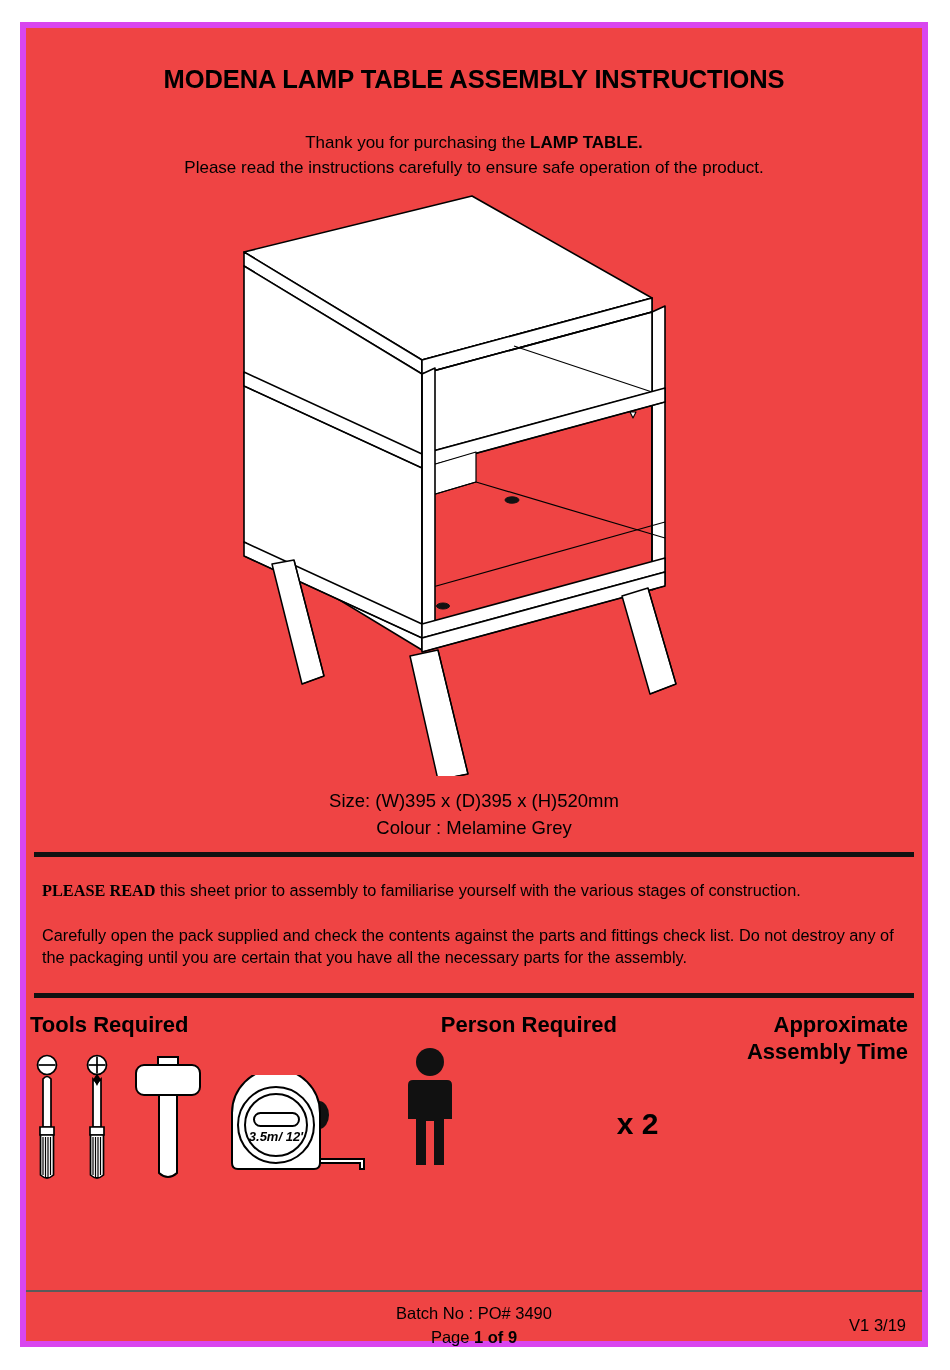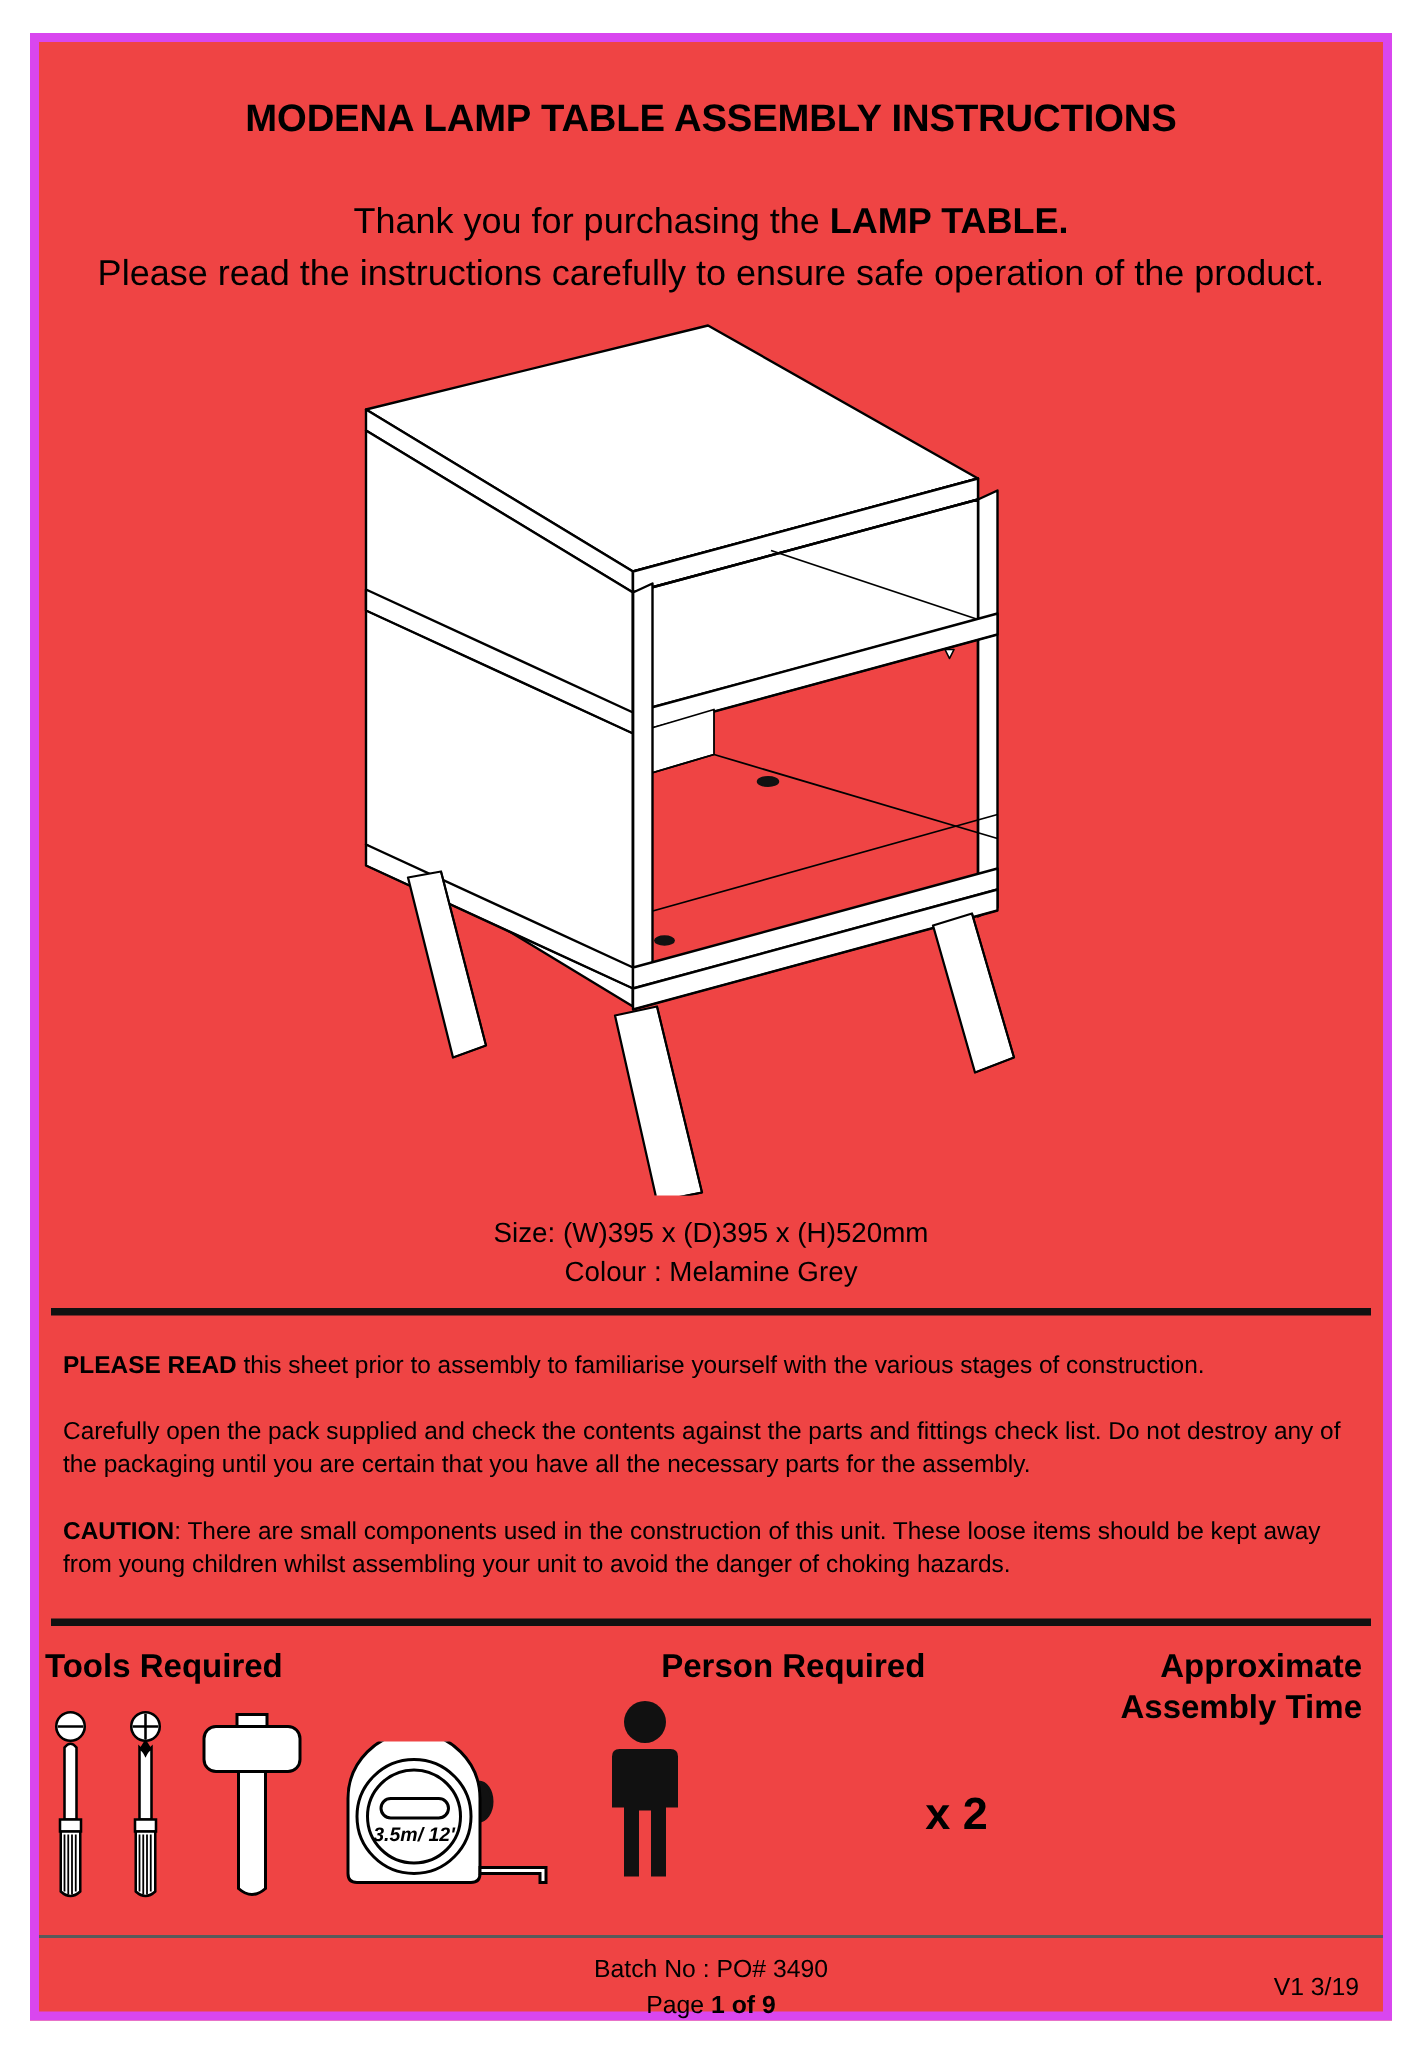--- a/index.html
+++ b/index.html
@@ -30,21 +30,21 @@
   
   .title {
     text-align: center;
     font-size: 25.5px;
     font-weight: bold;
     letter-spacing: -0.1px;
     margin-top: 37px;
   }
   .thanks {
     text-align: center;
-    font-size: 24px;
+    font-size: 17px;
     margin-top: 37px;
     line-height: 1.45;
   }
   .thanks b { font-weight: bold; }
 
   
   .drawing-wrap {
     width: 100%;
     height: 600px;
     display: flex;
@@ -76,21 +76,21 @@
 
   
   .body-block {
     padding: 0 14px 0 16px;
   }
   .para {
     font-size: 16.3px;
     line-height: 1.36;
     margin-top: 22px;
   }
-  .para b { font-weight: bold; }
+  .para b { font-weight: bold; font-family: Liberation Serif, serif; }
 
   
   .req-row {
     display: flex;
     padding: 0 14px 0 4px;
     margin-top: 14px;
   }
   .req-col-tools   { width: 370px; }
   .req-col-person  { width: 260px; }
   .req-col-time    { width: 250px; text-align: right; }
@@ -261,21 +261,20 @@
   <div class="specs">
     <div>Size:  (W)395 x (D)395 x (H)520mm</div>
     <div>Colour :  Melamine Grey</div>
   </div>
 
   <div class="rule-thick"></div>
 
   <div class="body-block">
     <div class="para"><b>PLEASE READ</b><span> this sheet prior to assembly to familiarise yourself with the various stages of construction.</span></div>
     <div class="para">Carefully open the pack supplied and check the contents against the parts and fittings check list. Do not destroy any of the packaging until you are certain that you have all the necessary parts for the assembly.</div>
-    <div class="para"><b>CAUTION</b><span>: There are small components used in the construction of this unit. These loose items should be kept away from young children whilst assembling your unit to avoid the danger of choking hazards.</span></div>
   </div>
 
   <div class="rule-thick" style="margin-top:25px;"></div>
 
   <div class="req-row">
 
     <div class="req-col-tools">
       <div class="req-head">Tools Required</div>
 
       <div class="icons-row">

